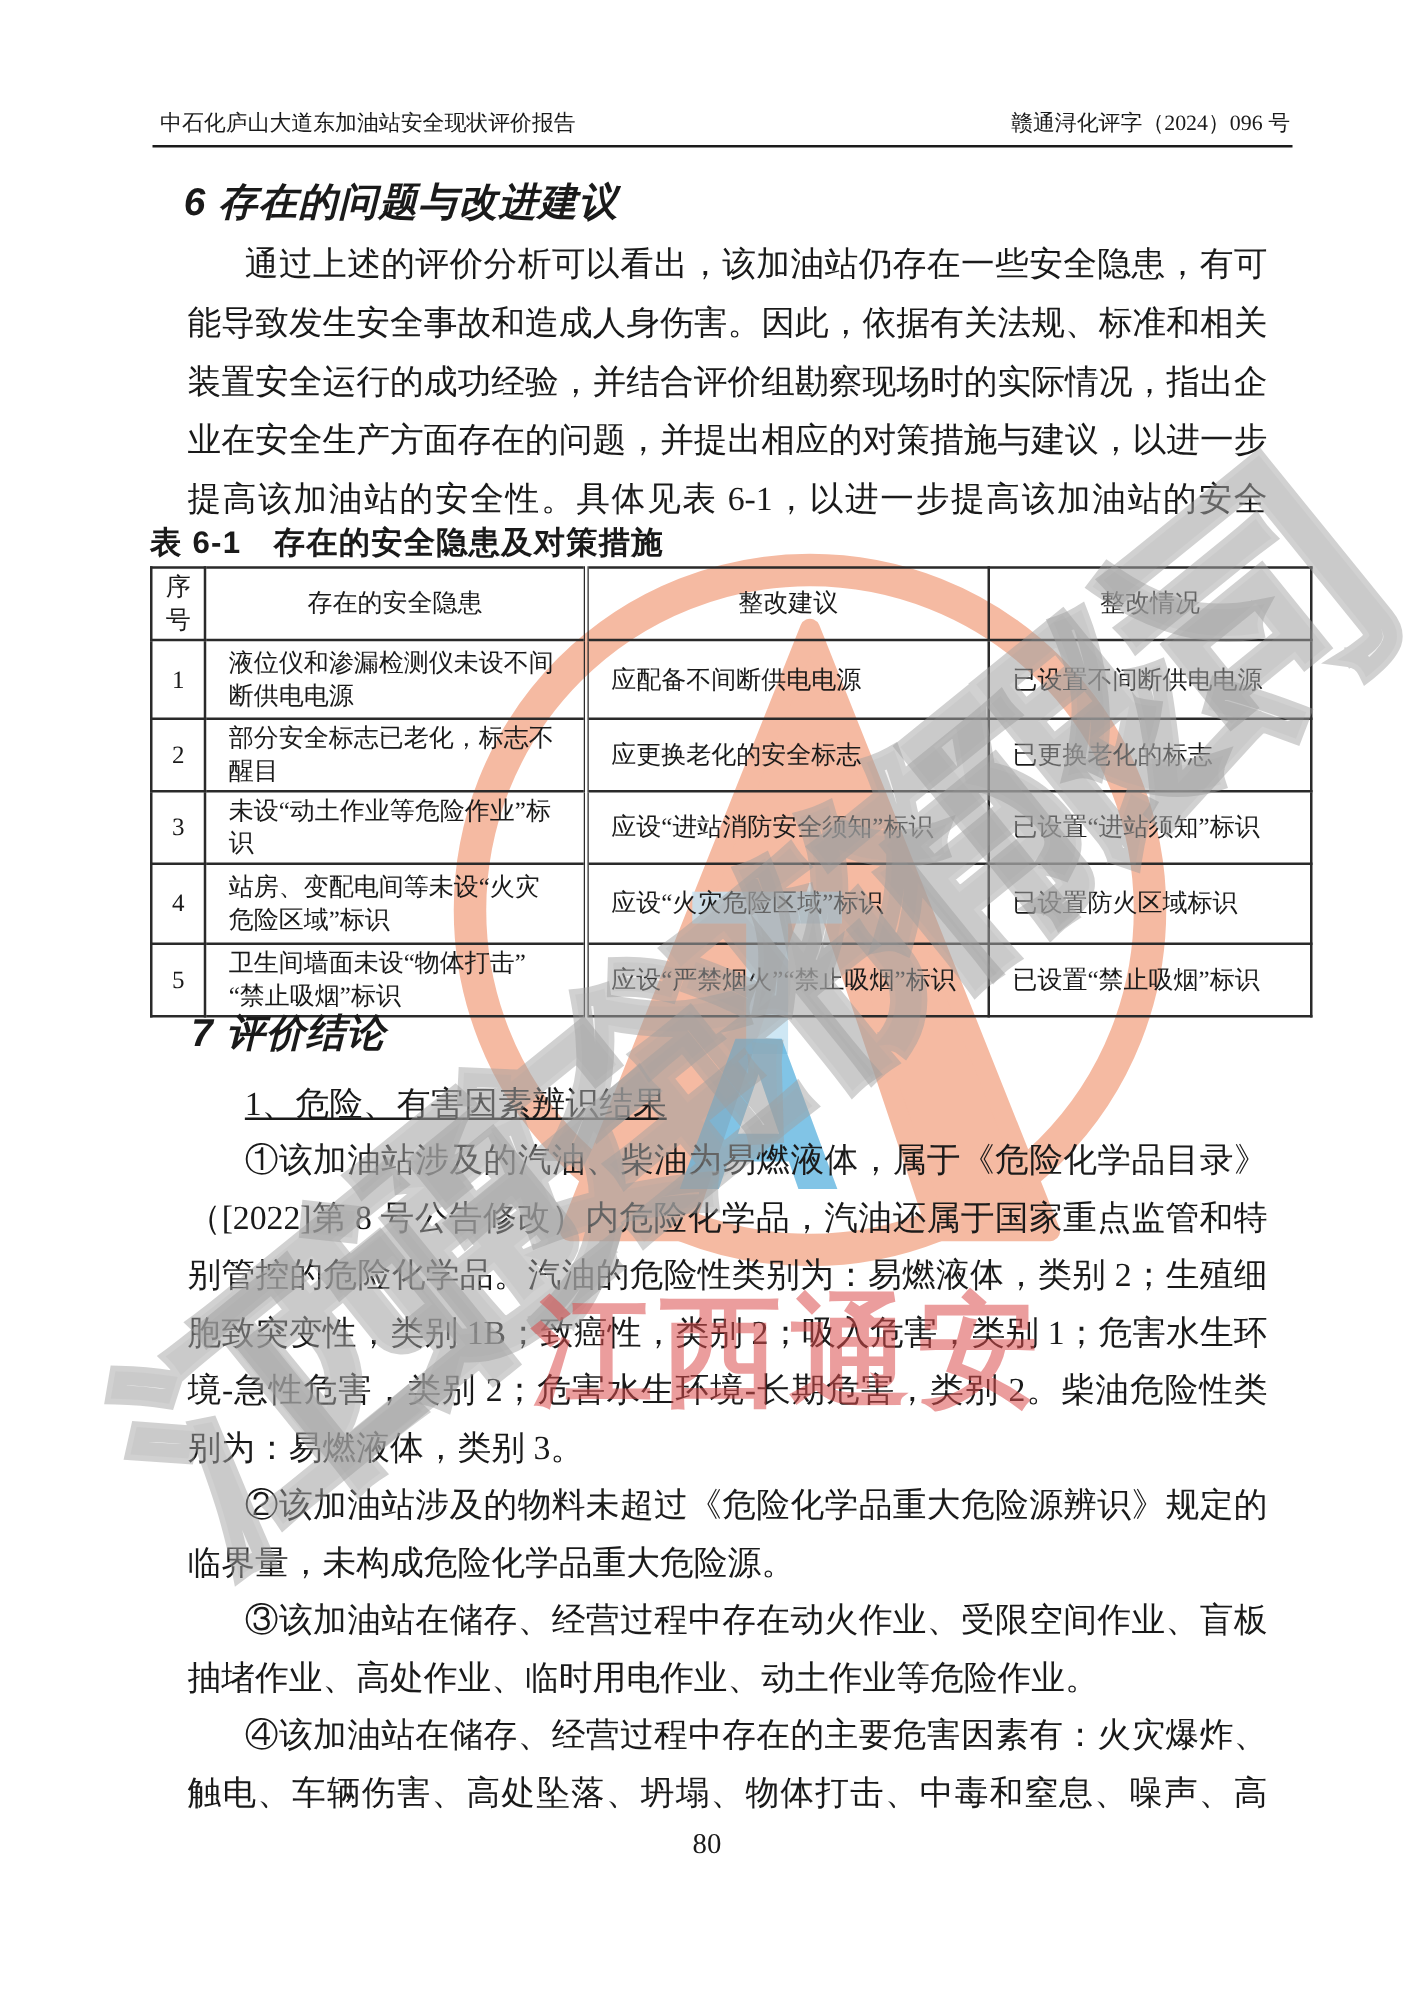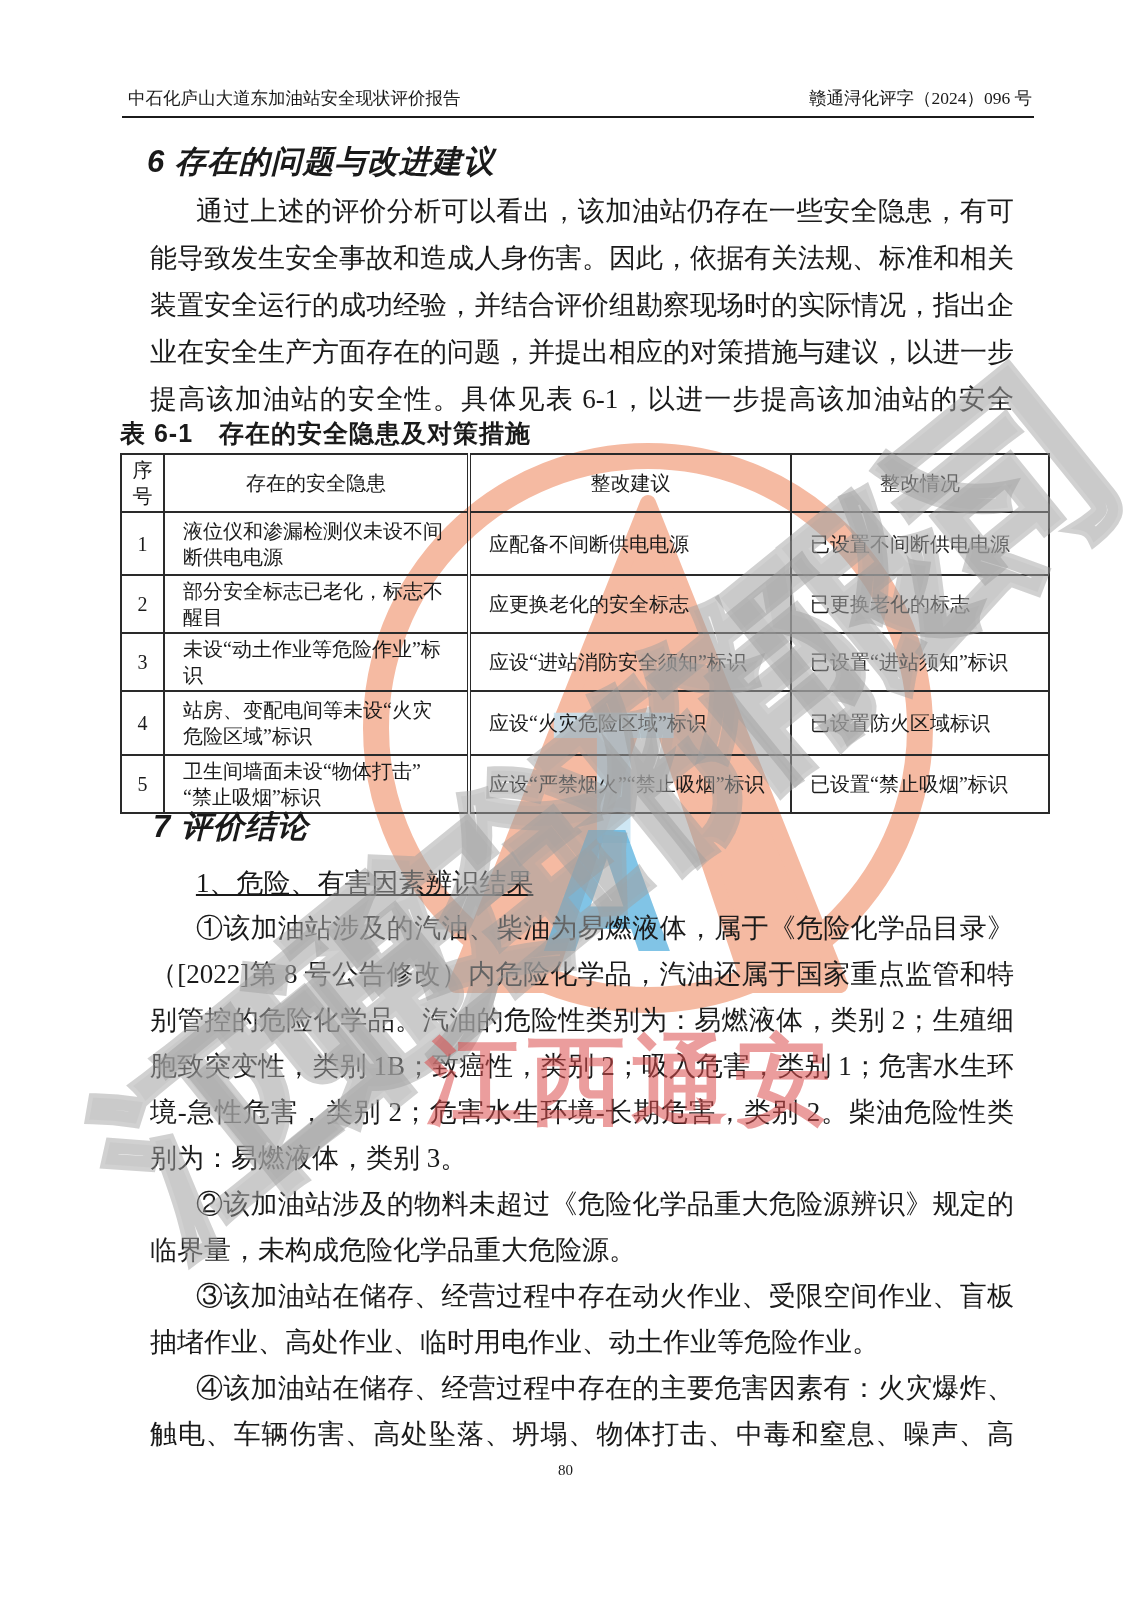--- a/index.html
+++ b/index.html
@@ -71,21 +71,21 @@
   }
   table.issues th{text-align:center;}
   table.issues .c0{text-align:center;padding:2px 2px;}
   table.issues .c2{border-left:4px double #2a2a2a;}
   table.issues thead tr{height:37px;}
   table.issues tbody tr:nth-child(1){height:63px;}
   table.issues tbody tr:nth-child(2){height:38px;}
   table.issues tbody tr:nth-child(3){height:35px;}
   table.issues tbody tr:nth-child(4){height:64px;}
   table.issues tbody tr:nth-child(5){height:56px;}
-  .pageno{position:absolute;left:0;width:1131px;top:1462px;text-align:center;font-size:15px;}
+  .pageno{position:absolute;left:0;width:1131px;top:1462px;text-align:center;font-size:23px;}
 </style>
 </head>
 <body>
 
 <div class="page">
 
   <div class="wm-under">
     <svg class="logo-svg" width="600" height="600" viewBox="0 0 600 600">
       <circle cx="300" cy="300" r="272" fill="none" stroke="#f4b196" stroke-width="26"></circle>
       <path d="M108,557 L300,75 L492,557 L402,557 L300,252 L198,557 Z" fill="#f4b196" stroke="#f4b196" stroke-width="16" stroke-linejoin="round"></path>

